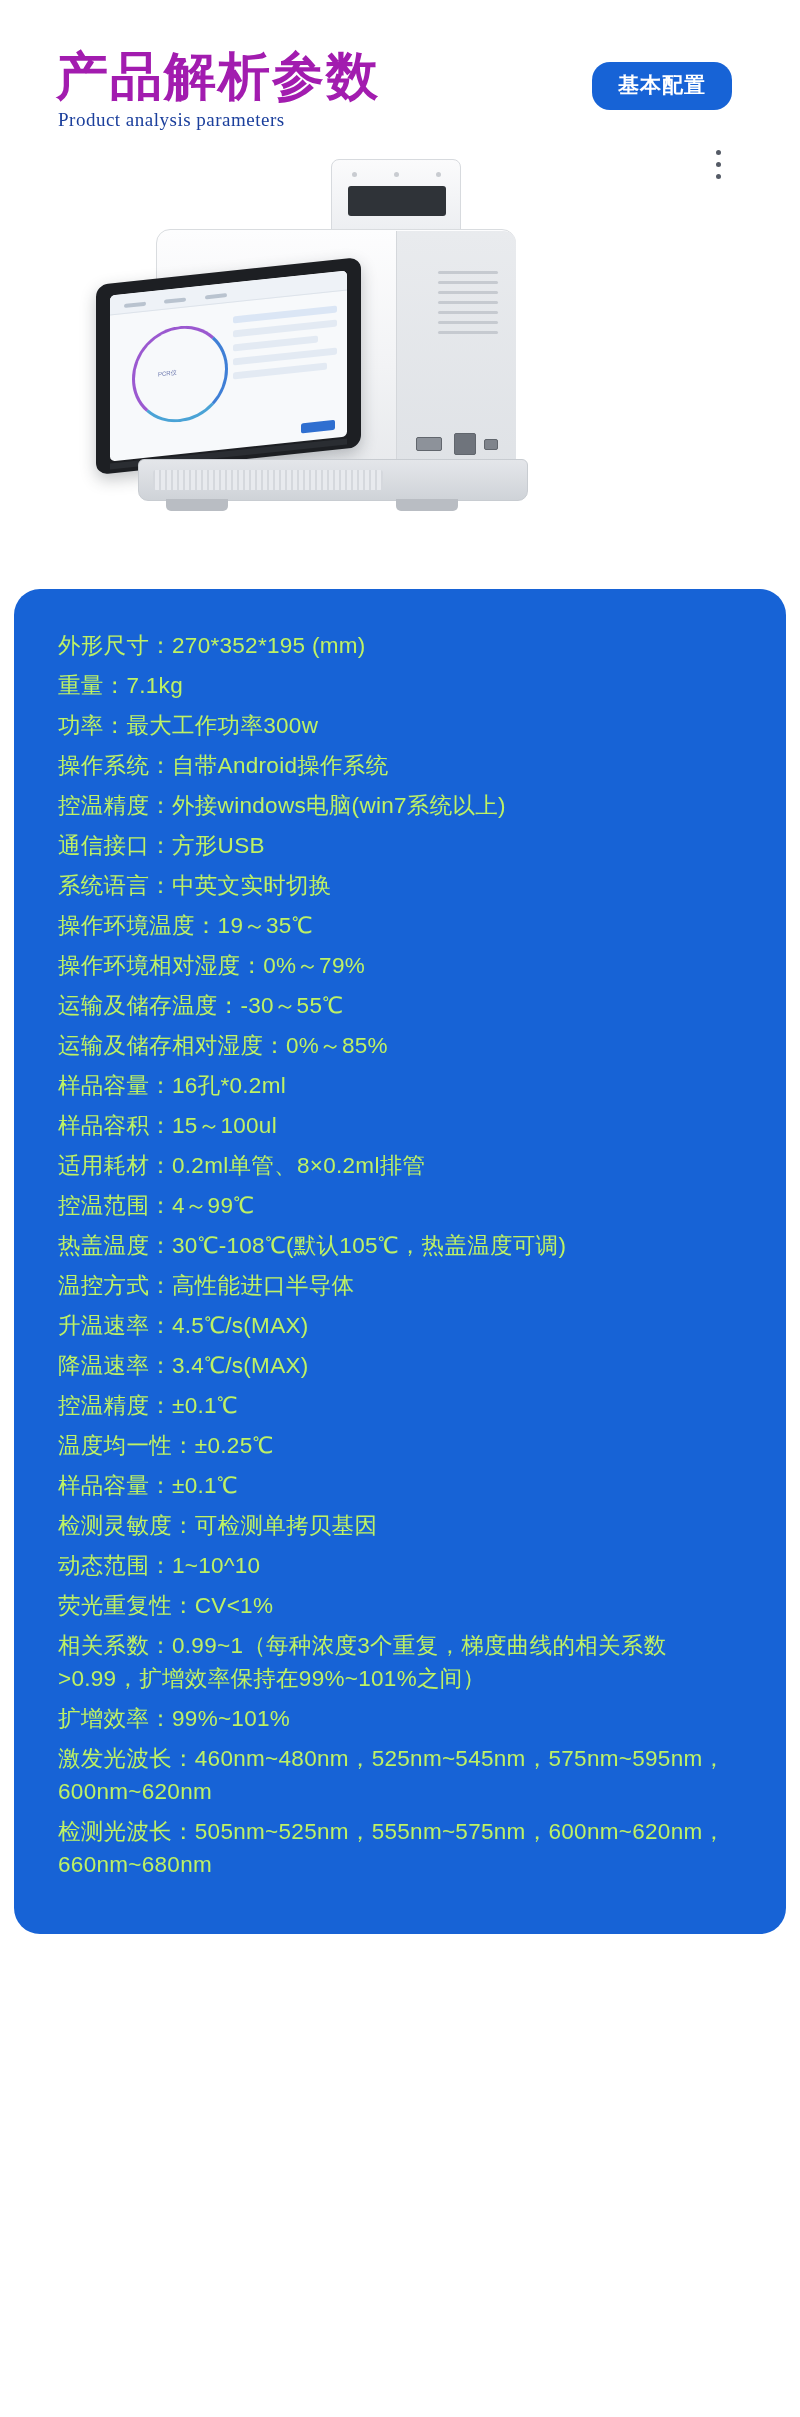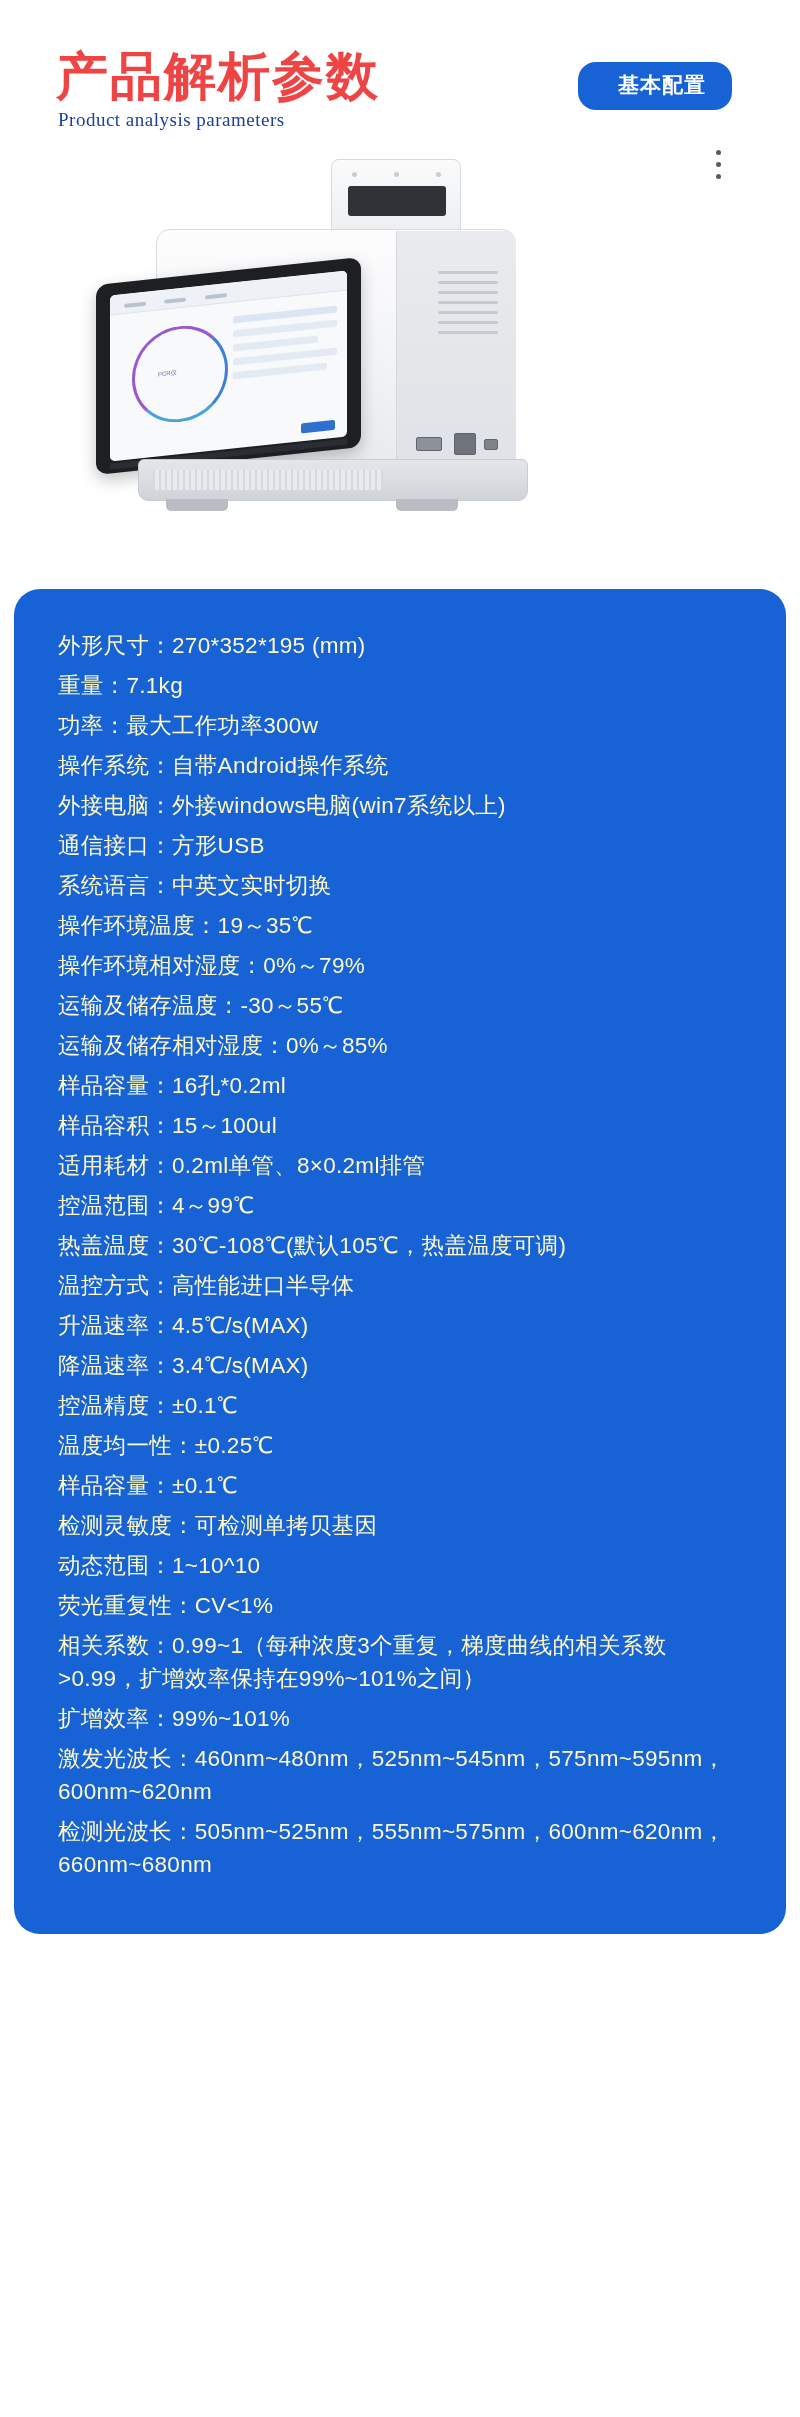--- a/index.html
+++ b/index.html
@@ -18,41 +18,41 @@
 
   
   .header {
     position: relative;
     padding: 48px 0 0 0;
   }
   .title-cn {
     margin-left: 56px;
     font-size: 52px;
     font-weight: bold;
-    color: #ef4444;
+    color: #a21caf;
     letter-spacing: 2px;
     line-height: 1.1;
   }
   .title-en {
     margin-left: 58px;
     margin-top: 4px;
     font-family: "Liberation Serif", serif;
     font-size: 19px;
     color: #1b3f9c;
     letter-spacing: 0.5px;
   }
   .badge {
     position: absolute;
     top: 62px;
     right: 68px;
     background: #1763d6;
     color: #ffffff;
     font-size: 21px;
     font-weight: bold;
-    padding: 9px 26px 11px 40px;
+    padding: 9px 26px 11px 26px;
     border-radius: 18px 18px 18px 18px;
     letter-spacing: 1px;
   }
   .dots {
     position: absolute;
     top: 150px;
     right: 78px;
     width: 6px;
     height: 34px;
   }
@@ -265,21 +265,21 @@
     background: #1763d6;
     border-radius: 26px;
     padding: 40px 44px 46px 44px;
     color: #ffffff;
   }
   .spec-list { list-style: none; }
   .spec-item {
     font-size: 22.5px;
     line-height: 33px;
     letter-spacing: 0.3px;
-    color: #fef9c3;
+    color: #bef264;
     margin-bottom: 7px;
     word-break: break-word;
   }
   .bottom-pad { height: 20px; }
 </style>
 </head>
 <body>
 
 <div class="page">
 
@@ -350,21 +350,21 @@
       <div class="foot" style="left:300px"></div>
     </div>
   </div>
 
   <div class="spec-panel">
     <ul class="spec-list">
       <li class="spec-item">外形尺寸：270*352*195 (mm)</li>
       <li class="spec-item">重量：7.1kg</li>
       <li class="spec-item">功率：最大工作功率300w</li>
       <li class="spec-item">操作系统：自带Android操作系统</li>
-      <li class="spec-item">外接电脑：外接windows电脑(win7系统以上)</li>
+      <li class="spec-item">控温精度：外接windows电脑(win7系统以上)</li>
       <li class="spec-item">通信接口：方形USB</li>
       <li class="spec-item">系统语言：中英文实时切换</li>
       <li class="spec-item">操作环境温度：19～35℃</li>
       <li class="spec-item">操作环境相对湿度：0%～79%</li>
       <li class="spec-item">运输及储存温度：-30～55℃</li>
       <li class="spec-item">运输及储存相对湿度：0%～85%</li>
       <li class="spec-item">样品容量：16孔*0.2ml</li>
       <li class="spec-item">样品容积：15～100ul</li>
       <li class="spec-item">适用耗材：0.2ml单管、8×0.2ml排管</li>
       <li class="spec-item">控温范围：4～99℃</li>

